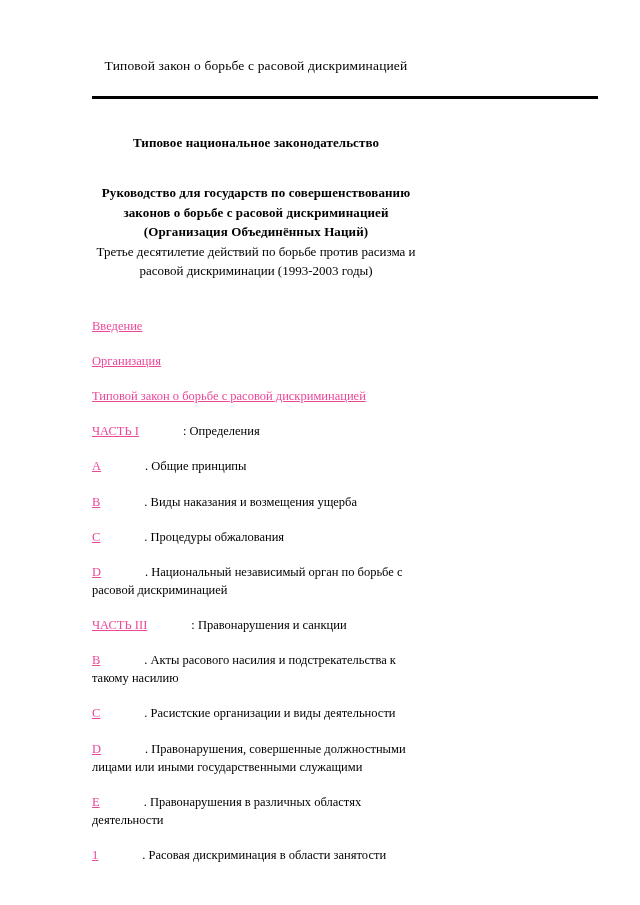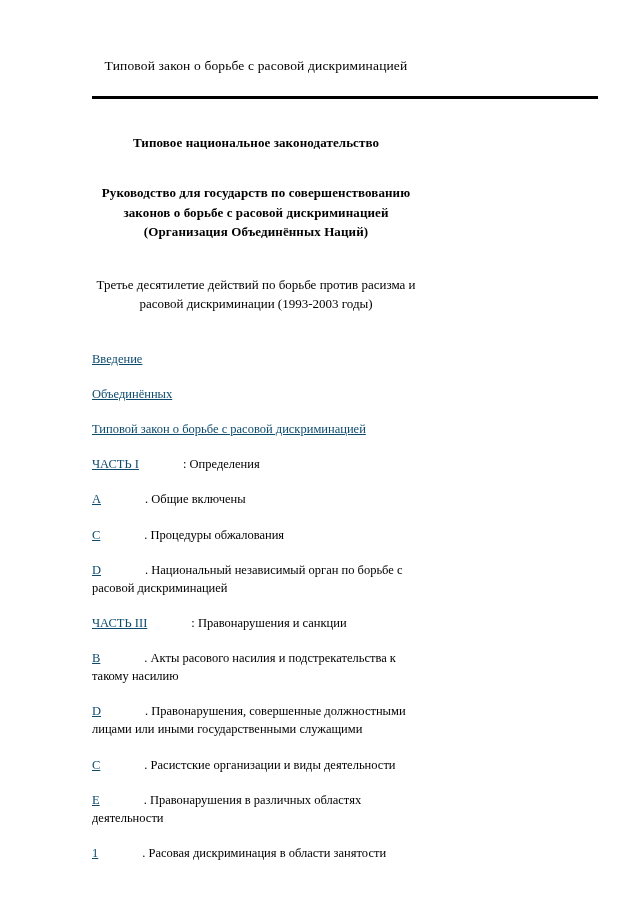--- a/index.html
+++ b/index.html
@@ -62,41 +62,40 @@
     line-height: 1.5;
     margin-top: 32px;
     padding: 0 6px;
     letter-spacing: 0.1px;
   }
 
   .para-decade {
     text-align: center;
     font-size: 13px;
     line-height: 1.5;
-    margin-top: 33px;
     padding: 0 2px;
   }
 
   .toc {
     margin-top: 36px;
   }
 
   .toc-row {
     font-size: 12.5px;
     line-height: 1.45;
     margin-bottom: 17px;
     text-align: left;
   }
 
   .toc-row.wrap {
     padding-right: 10px;
   }
 
   a.link {
-    color: #0c4a6e;
+    color: #ec4899;
     text-decoration: underline;
     cursor: pointer;
   }
 
   .lbl {
     color: #000000;
     padding-left: 44px;
   }
 </style>
 </head>
@@ -115,60 +114,63 @@
 
     <div class="para-decade">Третье десятилетие действий по борьбе против расизма и расовой дискриминации (1993-2003 годы)</div>
 
     <div class="toc">
 
       <div class="toc-row">
         <a class="link" href="#">Введение</a><span class="lbl"></span>
       </div>
 
       <div class="toc-row">
-        <a class="link" href="#">Объединённых</a><span class="lbl"></span>
+        <a class="link" href="#">Организация</a><span class="lbl"></span>
       </div>
 
       <div class="toc-row">
         <a class="link" href="#">Типовой закон о борьбе с расовой дискриминацией</a><span class="lbl"></span>
       </div>
 
       <div class="toc-row">
         <a class="link" href="#">ЧАСТЬ I</a><span class="lbl">:   Определения</span>
       </div>
 
 
       <div class="toc-row">
-        <a class="link" href="#">A</a><span class="lbl">.   Общие включены</span>
+        <a class="link" href="#">A</a><span class="lbl">.   Общие принципы</span>
       </div>
 
+      <div class="toc-row">
+        <a class="link" href="#">B</a><span class="lbl">.   Виды наказания и возмещения ущерба</span>
+      </div>
 
       <div class="toc-row">
         <a class="link" href="#">C</a><span class="lbl">.   Процедуры обжалования</span>
       </div>
 
       <div class="toc-row">
         <a class="link" href="#">D</a><span class="lbl">.   Национальный независимый орган по борьбе с расовой дискриминацией</span>
       </div>
 
       <div class="toc-row">
         <a class="link" href="#">ЧАСТЬ III</a><span class="lbl">:   Правонарушения и санкции</span>
       </div>
 
 
       <div class="toc-row">
         <a class="link" href="#">B</a><span class="lbl">.   Акты расового насилия и подстрекательства к такому насилию</span>
       </div>
 
+      <div class="toc-row">
+        <a class="link" href="#">C</a><span class="lbl">.   Расистские организации и виды деятельности</span>
+      </div>
+
       <div class="toc-row wrap">
         <a class="link" href="#">D</a><span class="lbl">.    Правонарушения, совершенные должностными лицами или иными государственными служащими</span>
-      </div>
-
-      <div class="toc-row">
-        <a class="link" href="#">C</a><span class="lbl">.   Расистские организации и виды деятельности</span>
       </div>
 
       <div class="toc-row">
         <a class="link" href="#">E</a><span class="lbl">.   Правонарушения в различных областях деятельности</span>
       </div>
 
       <div class="toc-row">
         <a class="link" href="#">1</a><span class="lbl">.   Расовая дискриминация в области занятости</span>
       </div>
 

